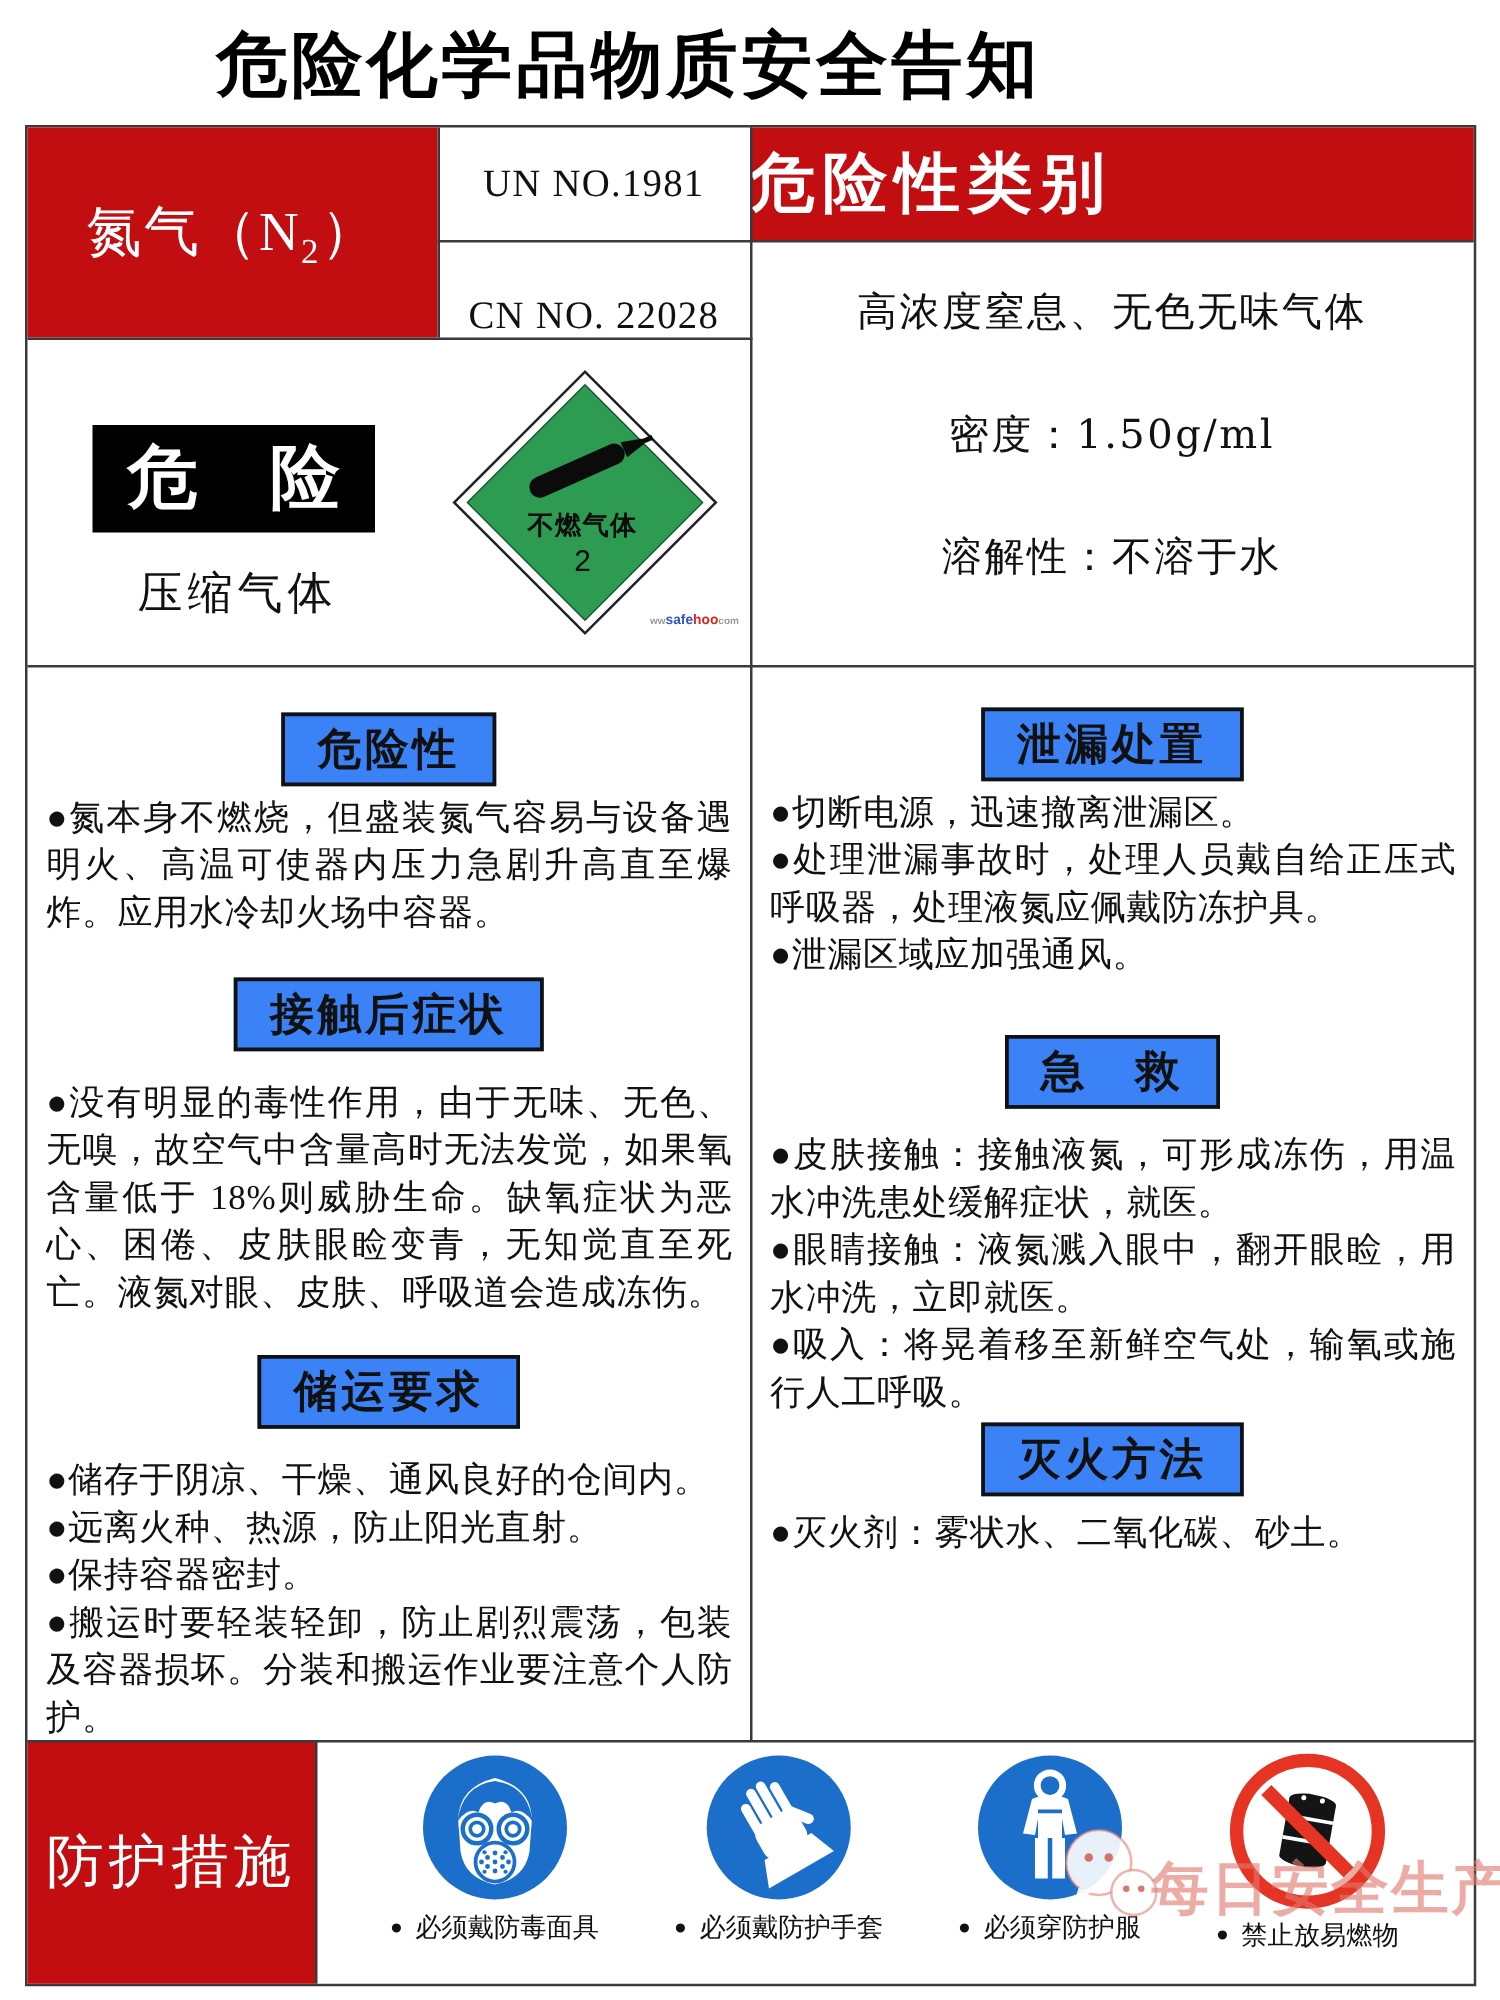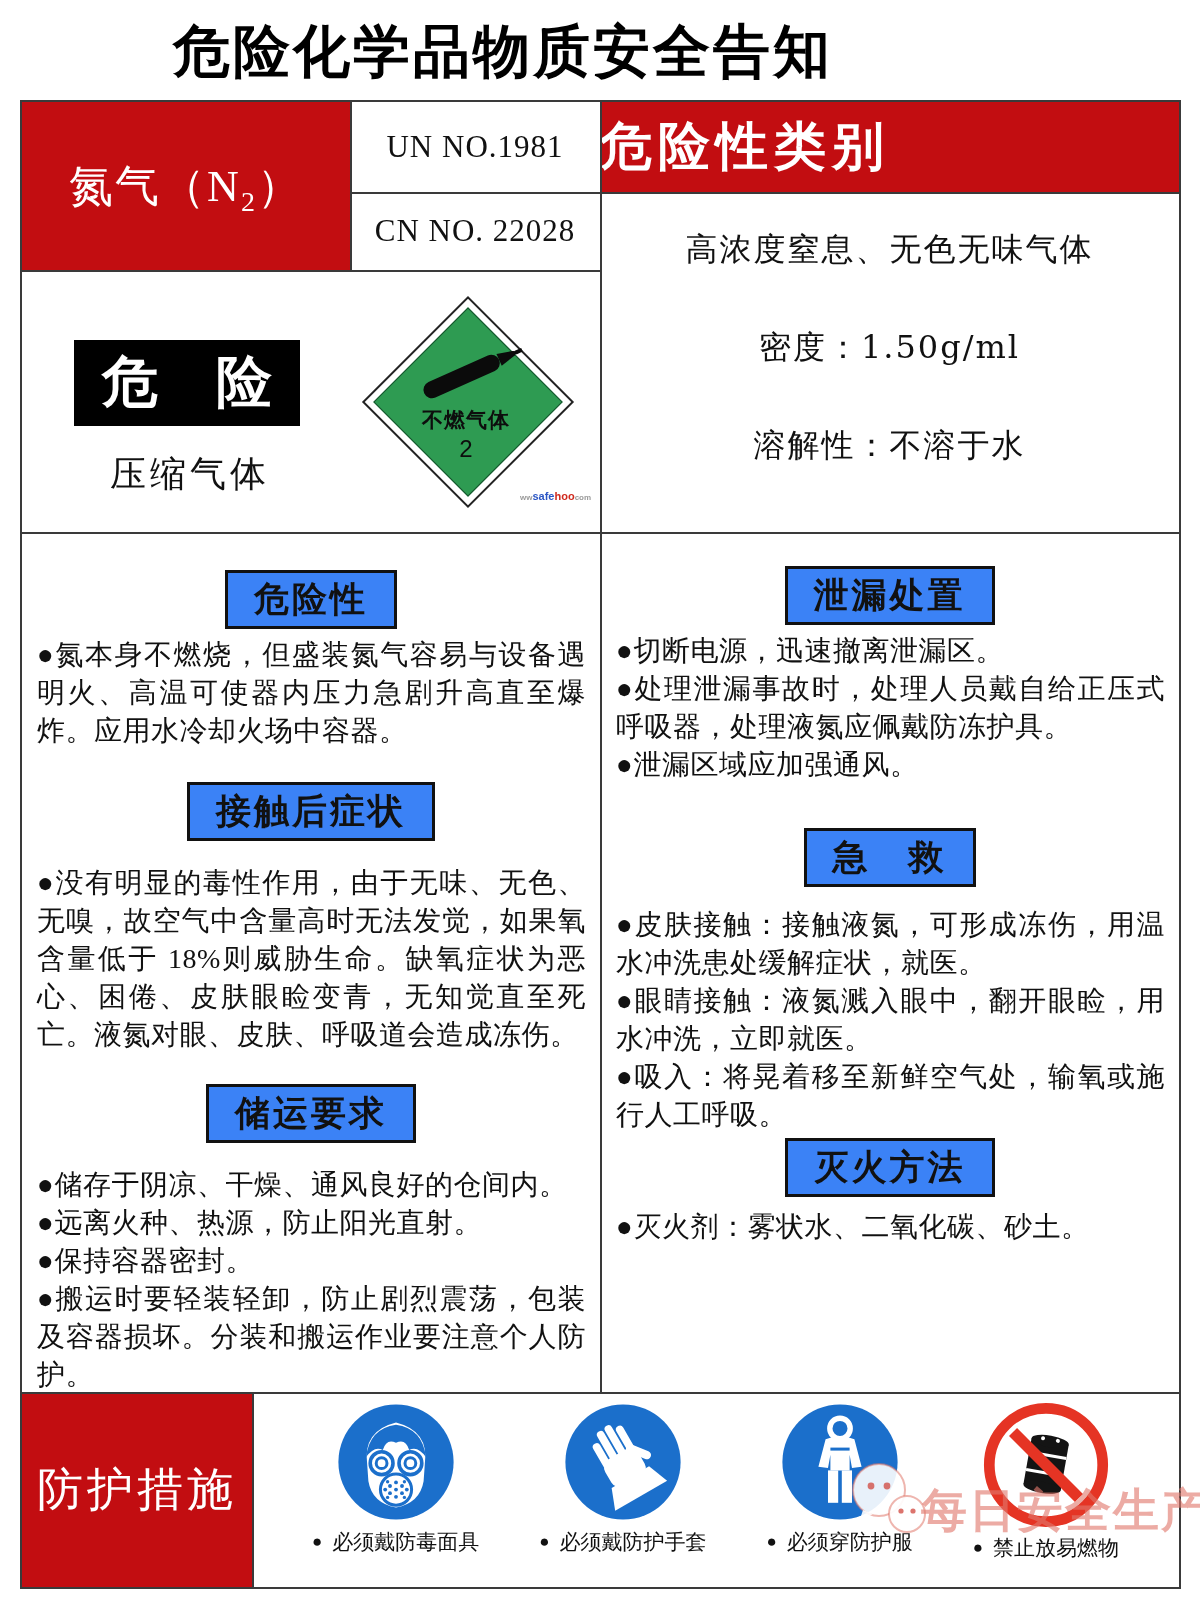--- a/index.html
+++ b/index.html
@@ -6,21 +6,21 @@
   body{width:1200px;height:1600px;background:#fff;font-family:"Liberation Sans",sans-serif;position:relative;overflow:hidden;color:#111;}
   .abs{position:absolute;}
   #page-title{left:0;top:14px;width:1006px;text-align:center;font-size:57px;font-weight:bold;letter-spacing:3px;color:#000;font-family:"Liberation Sans",sans-serif;}
   #board{left:20px;top:100px;width:1157px;height:1485px;border:2px solid #3a3a3a;background:#fff;}
   .line{background:#3a3a3a;position:absolute;}
   .red{background:#c20d11;}
   
   #cell-name{left:0;top:0;width:328px;height:168px;display:flex;align-items:center;justify-content:center;color:#fff;font-family:"Liberation Serif",serif;font-size:44px;letter-spacing:2px;}
   #cell-name .sub{font-size:28px;vertical-align:-10px;line-height:1;}
   #cell-un{left:328px;top:0;width:250px;height:90px;display:flex;align-items:center;justify-content:center;font-family:"Liberation Serif",serif;font-size:31px;letter-spacing:1px;}
-  #cell-cn{left:328px;top:90px;width:250px;height:78px;display:flex;align-items:center;justify-content:center;font-family:"Liberation Serif",serif;font-size:31px;letter-spacing:1px;}
+  #cell-cn{left:328px;top:90px;width:250px;height:78px;display:flex;align-items:flex-end;justify-content:center;font-family:"Liberation Serif",serif;font-size:31px;letter-spacing:1px;}
   #cell-hazard-class{left:578px;top:0;width:579px;height:90px;display:flex;align-items:center;color:#fff;font-size:52px;font-weight:bold;letter-spacing:6px;}
   #cell-props{left:578px;top:76px;width:579px;height:340px;display:flex;flex-direction:column;align-items:center;padding-top:50px;box-sizing:border-box;row-gap:54px;font-family:"DejaVu Serif","Liberation Serif",serif;font-size:32px;letter-spacing:2px;}
   
   #danger-box{left:52px;top:238px;width:226px;height:86px;background:#000;color:#fff;display:flex;align-items:center;justify-content:space-between;padding:0 28px;box-sizing:border-box;font-size:56px;font-weight:bold;}
   #gas-type{left:48px;top:348px;width:240px;text-align:center;font-family:"DejaVu Serif","Liberation Serif",serif;font-size:36px;letter-spacing:4px;}
   #diamond-wrap{left:338px;top:192px;width:212px;height:212px;}
   .dm-outer{position:absolute;left:33px;top:33px;width:146px;height:146px;background:#fff;border:2px solid #222;transform:rotate(45deg);}
   .dm-inner{position:absolute;left:6px;top:6px;right:6px;bottom:6px;background:#2e9b52;border:1px solid #14532c;}
   #diamond-svg{position:absolute;left:0;top:0;}
   #safehoo{left:498px;top:388px;font-size:11px;font-weight:bold;letter-spacing:0;}

